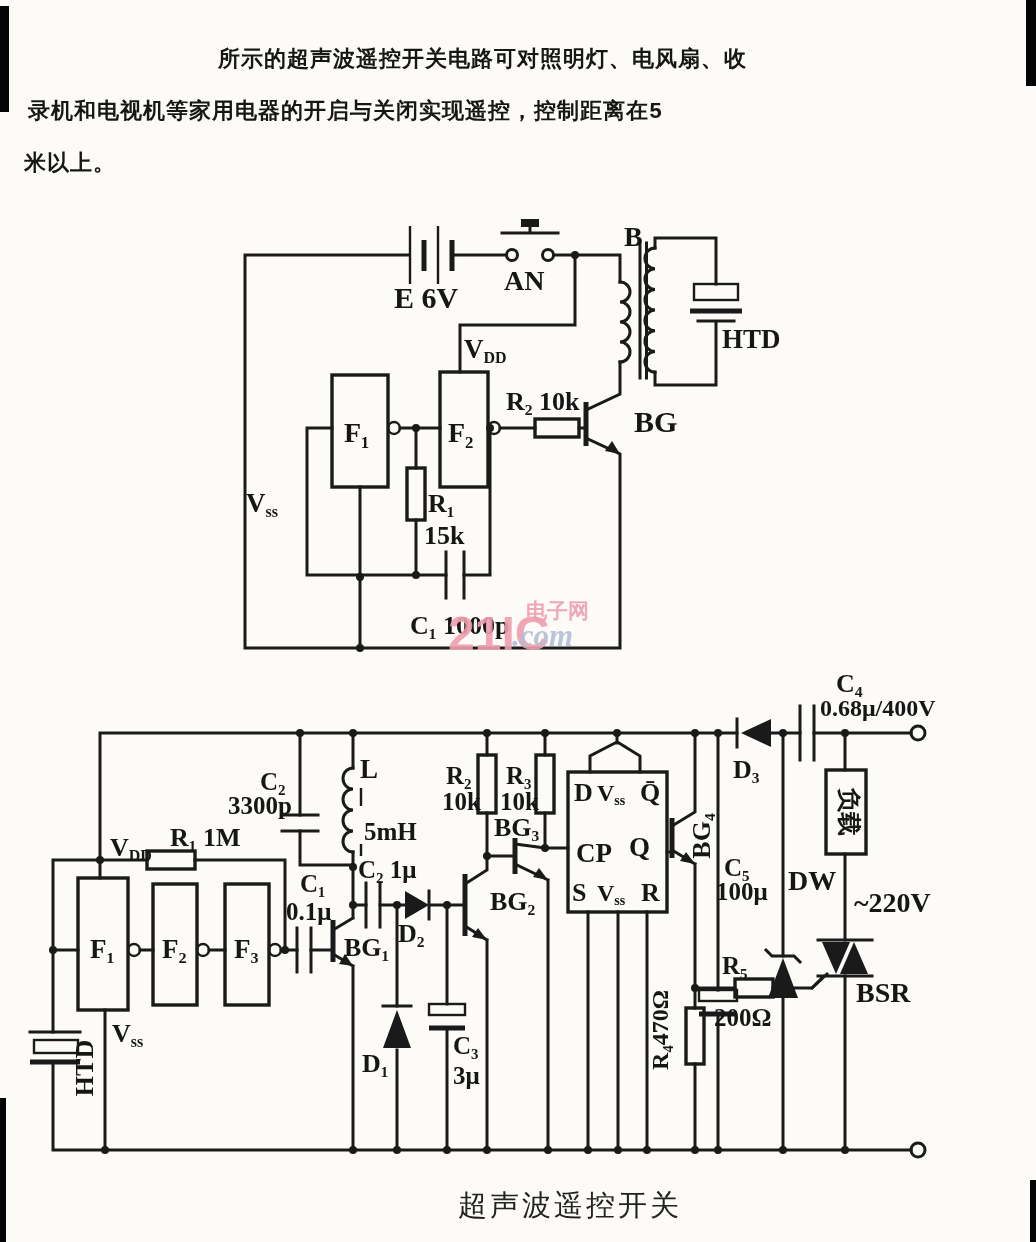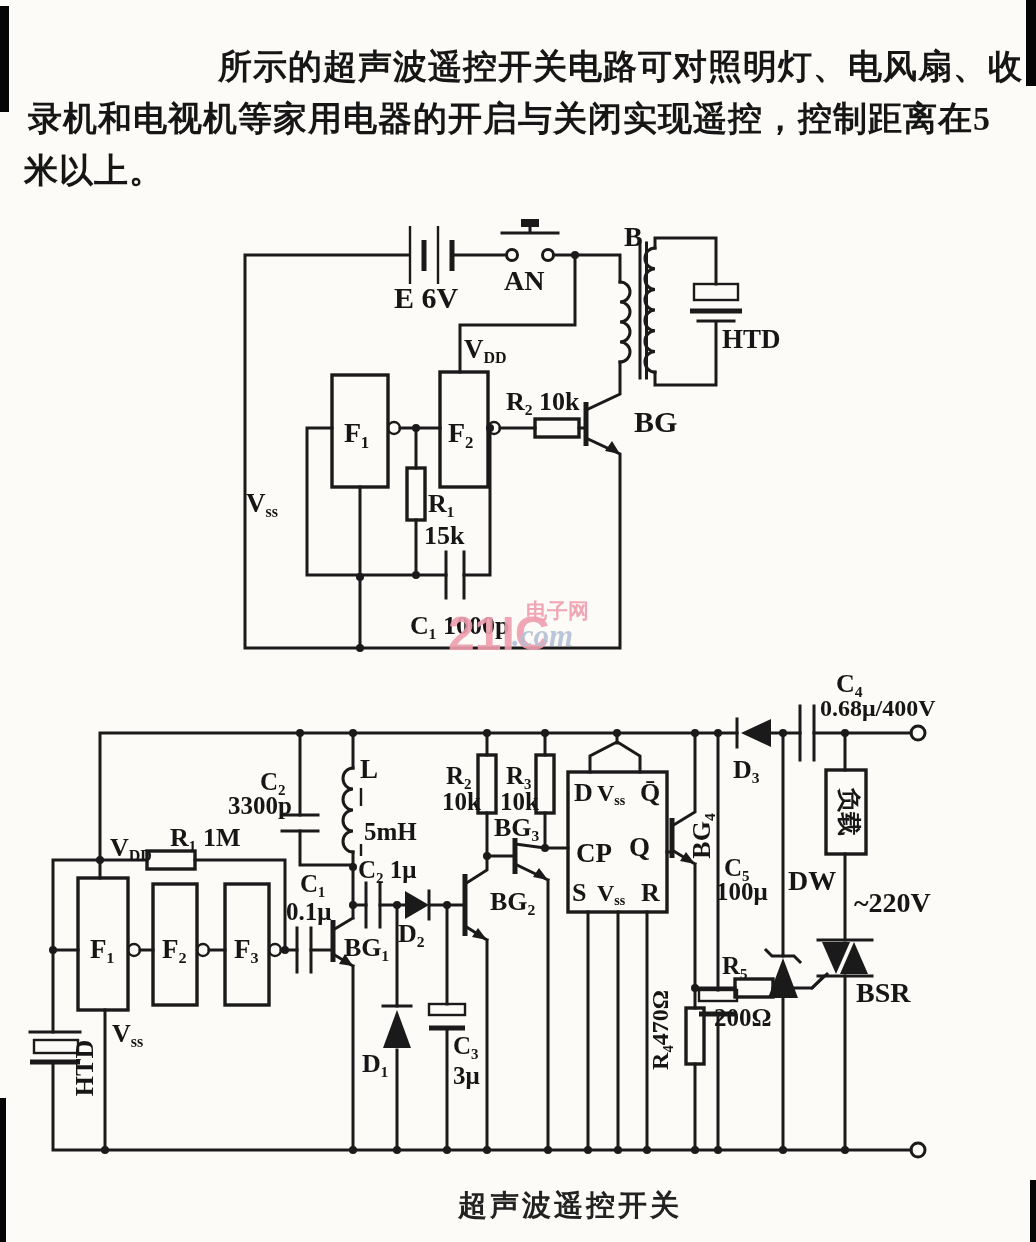--- a/index.html
+++ b/index.html
@@ -1,39 +1,39 @@
 <!DOCTYPE html>
 <html><head>
 <meta charset="utf-8">
 <style>
   html,body{margin:0;padding:0;}
   #page{position:relative;width:1036px;height:1242px;background:#fcfbf7;overflow:hidden;
         font-family:"Liberation Serif","DejaVu Serif",serif;color:#151515;}
-  .cn{position:absolute;font-size:34px;font-weight:600;letter-spacing:1px;white-space:nowrap;color:#161616;}
-  #caption{position:absolute;left:458px;top:1186px;font-size:29px;font-weight:700;letter-spacing:3px;color:#222;}
+  .cn{position:absolute;font-size:22px;font-weight:600;letter-spacing:1px;white-space:nowrap;color:#161616;}
+  #caption{position:absolute;left:458px;top:1186px;font-size:29px;font-weight:400;letter-spacing:3px;color:#222;}
   svg{position:absolute;left:0;top:0;}
   .w{stroke:#1a1a1a;stroke-width:3;fill:none;stroke-linecap:square;}
   .w2{stroke:#1a1a1a;stroke-width:2.4;fill:none;}
   .thick{stroke:#1a1a1a;stroke-width:5;fill:none;stroke-linecap:butt;}
   .box{stroke:#1a1a1a;stroke-width:3.4;fill:none;}
   .fill{fill:#1a1a1a;stroke:none;}
   .lbl{font-family:"Liberation Serif","DejaVu Serif",serif;font-weight:700;fill:#161616;}
   .sub{font-size:16px;}
   .subs{font-size:14px;}
   .artifact{fill:#050505;}
   .wm-pink{fill:#ef9fae;opacity:.9;font-family:"Liberation Sans","DejaVu Sans",sans-serif;font-weight:700;}
   .wm-blue{fill:#b3c0d6;opacity:.9;font-family:"Liberation Serif","DejaVu Serif",serif;font-style:italic;font-weight:700;}
 </style>
 </head>
 <body>
 
 <div id="page">
 
   <div class="cn" style="left:218px;top:44px;">所示的超声波遥控开关电路可对照明灯、电风扇、收</div>
-  <div class="cn" style="left:28px;top:96px;">录机和电视机等家用电器的开启与关闭实现遥控，控制距离在5</div>
+  <div class="cn" style="left:28px;top:96px;font-family:Liberation Mono, monospace;">录机和电视机等家用电器的开启与关闭实现遥控，控制距离在5</div>
   <div class="cn" style="left:24px;top:148px;">米以上。</div>
 
   <svg width="1036" height="1242" viewBox="0 0 1036 1242">
 
     <g>
       <rect class="artifact" x="0" y="6" width="9" height="106"></rect>
       <rect class="artifact" x="1026" y="0" width="10" height="86"></rect>
       <rect class="artifact" x="0" y="1098" width="6" height="144"></rect>
       <rect class="artifact" x="1030" y="1180" width="6" height="62"></rect>
     </g>

